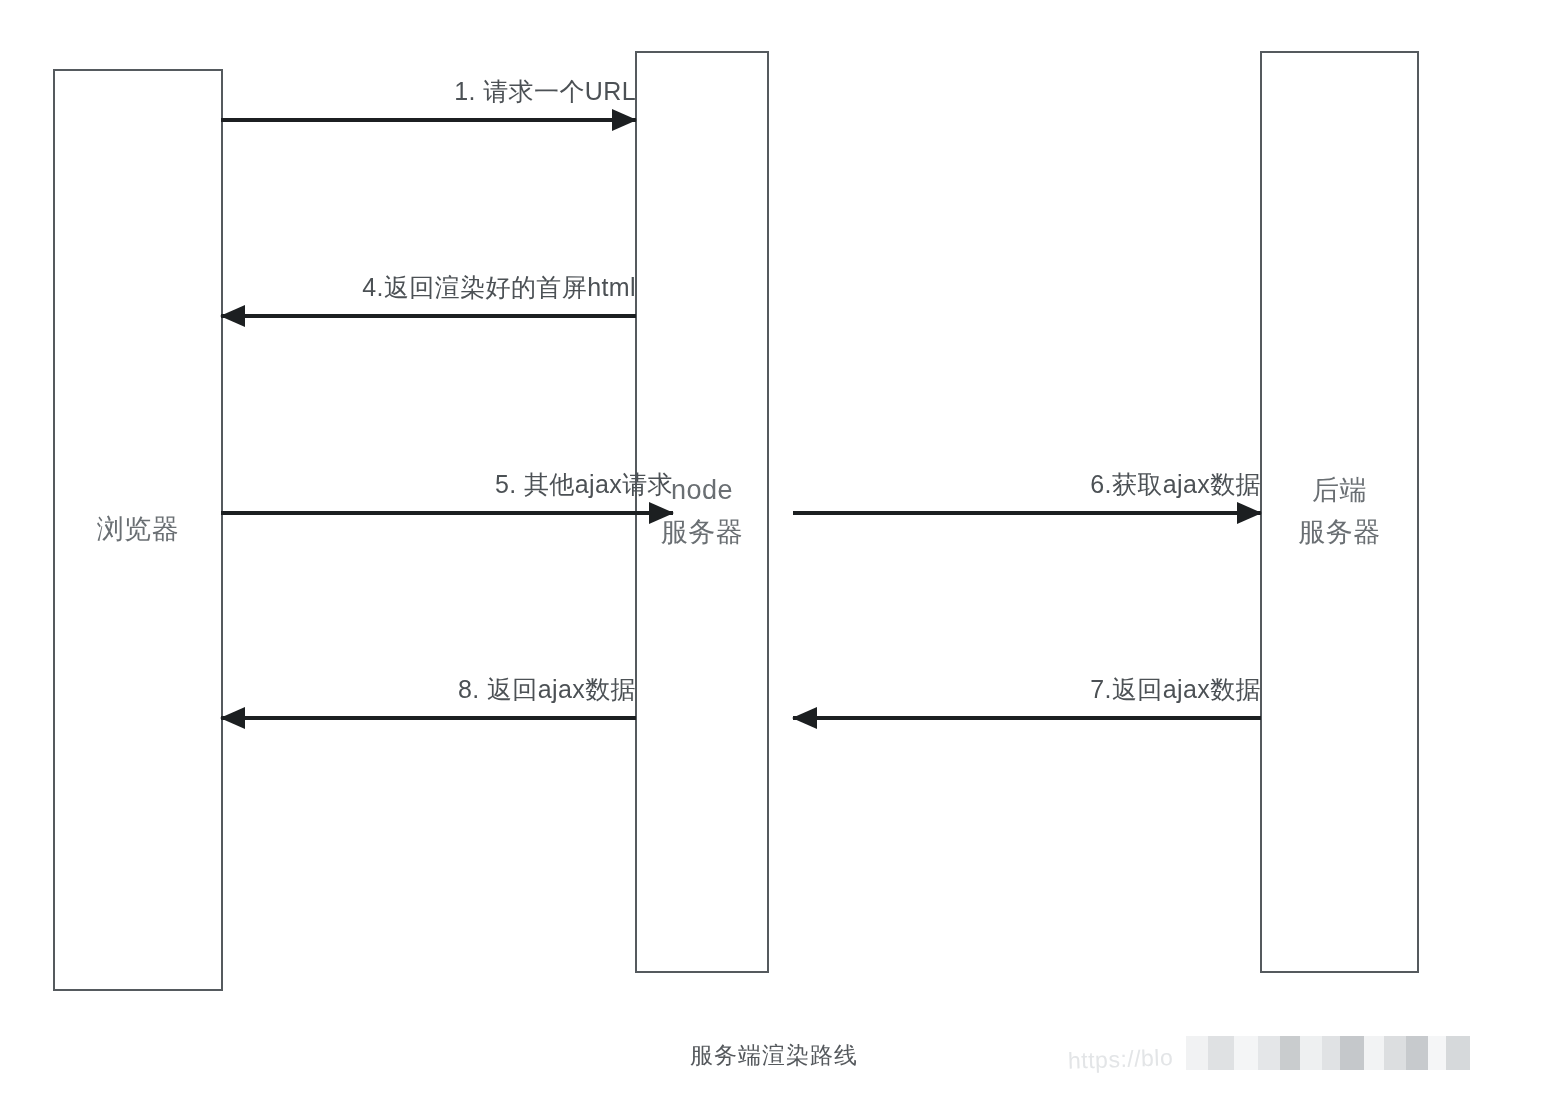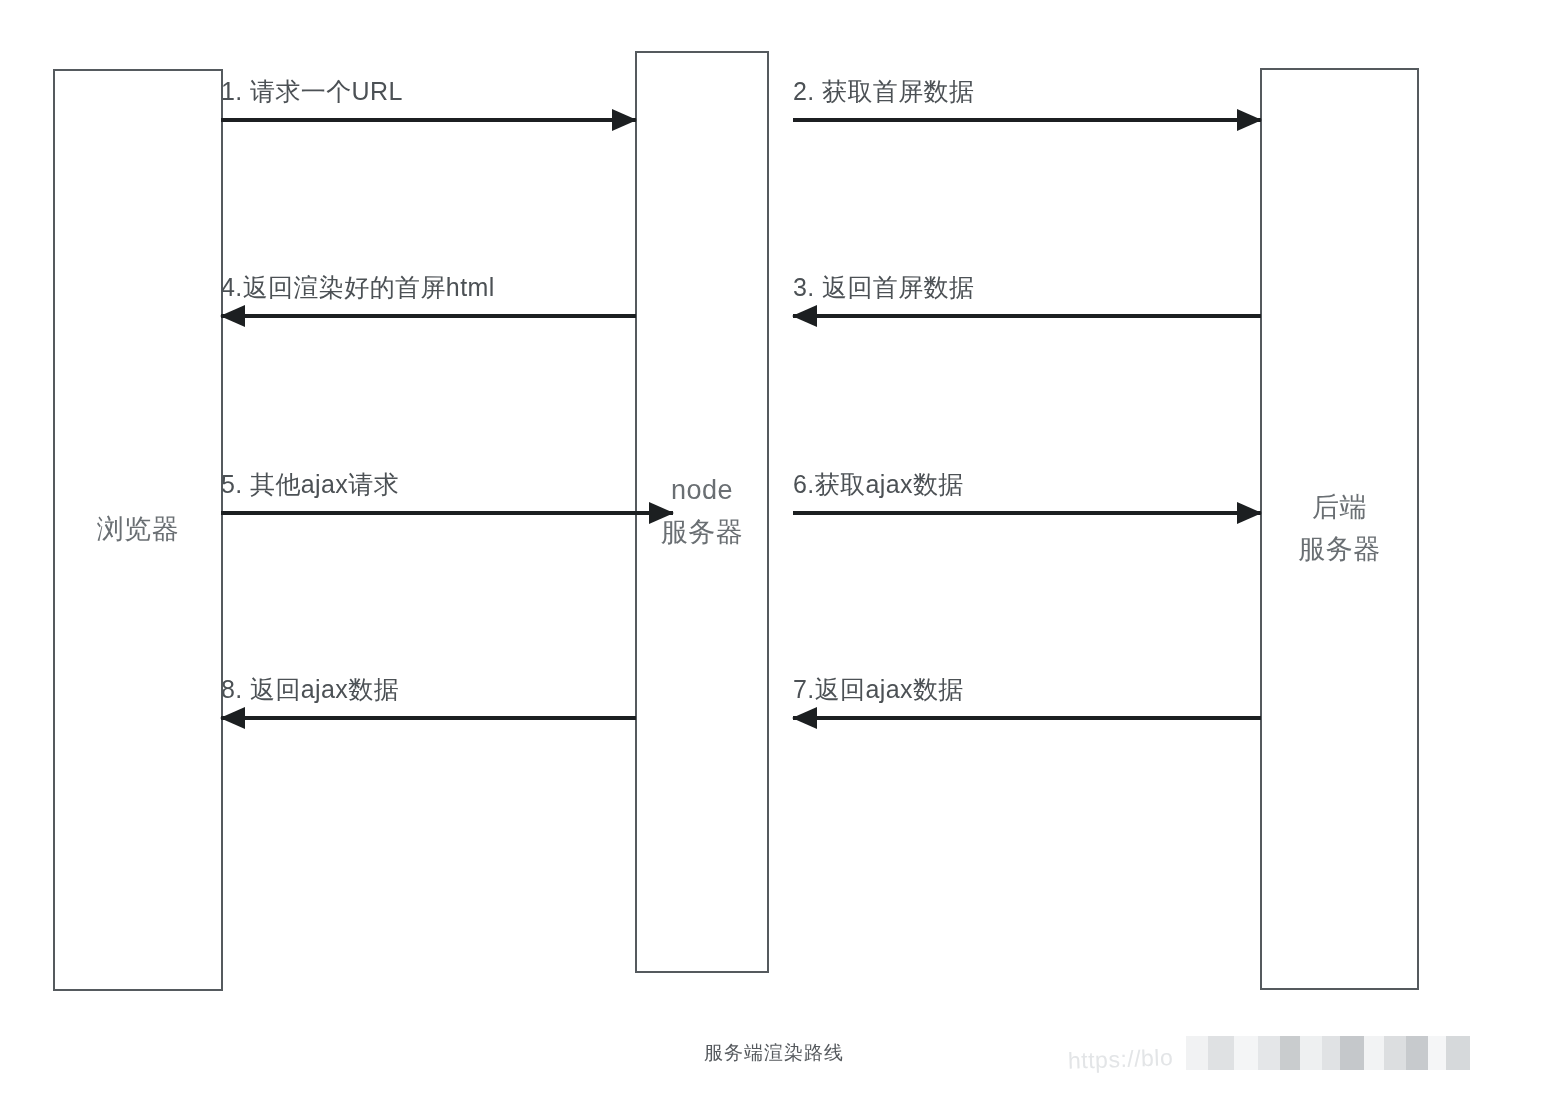--- a/index.html
+++ b/index.html
@@ -36,33 +36,33 @@
     line-height: 1.55;
     color: #6a6f73;
     text-align: center;
     letter-spacing: 0.5px;
     white-space: pre-line;
     user-select: none;
   }
 
   #lifeline-browser { left: 53px;   top: 51px; width: 170px;  height: 922px; margin-top: 18px; }
   #lifeline-node    { left: 635px;  top: 51px; width: 134px;  height: 922px; }
-  #lifeline-backend { left: 1260px; top: 51px; width: 159px;  height: 922px; margin-top: 17px; }
+  #lifeline-backend { left: 1260px; top: 51px; width: 159px;  height: 922px; }
 
   
   .message {
     position: absolute;
     height: 64px;
   }
   .message .msg-label {
     position: absolute;
     bottom: 14px;
     left: 0;
     width: 100%;
-    text-align: left;
+    text-align: right;
     font-size: 25px;
     color: #4c5155;
     letter-spacing: 0.4px;
     white-space: nowrap;
     user-select: none;
   }
   .message .msg-line {
     position: absolute;
     left: 0;
     bottom: 0;
@@ -97,21 +97,21 @@
   #message-7 { left: 793px;  top: 656px; width: 468px; }
   #message-8 { left: 221px;  top: 656px; width: 415px; }
 
   
   #diagram-caption {
     position: absolute;
     left: 0;
     top: 1040px;
     width: 1548px;
     text-align: center;
-    font-size: 19px;
+    font-size: 23px;
     color: #55595d;
     letter-spacing: 1px;
     user-select: none;
   }
 
   
   #watermark {
     position: absolute;
     left: 1068px;
     top: 1036px;
@@ -153,31 +153,21 @@
     <div class="lifeline-label">后端
 服务器</div>
   </div>
 
   <div class="message dir-right" id="message-1">
     <div class="msg-label">1. 请求一个URL</div>
     <div class="msg-line"></div>
     <div class="msg-head"></div>
   </div>
 
-  <div class="message dir-right" id="message-2">
-    <div class="msg-label">2. 获取首屏数据</div>
-    <div class="msg-line"></div>
-    <div class="msg-head"></div>
-  </div>
-
-  <div class="message dir-left" id="message-3">
-    <div class="msg-label">3. 返回首屏数据</div>
-    <div class="msg-line"></div>
-    <div class="msg-head"></div>
-  </div>
+
 
   <div class="message dir-left" id="message-4">
     <div class="msg-label">4.返回渲染好的首屏html</div>
     <div class="msg-line"></div>
     <div class="msg-head"></div>
   </div>
 
   <div class="message dir-right" id="message-5">
     <div class="msg-label">5. 其他ajax请求</div>
     <div class="msg-line"></div>

